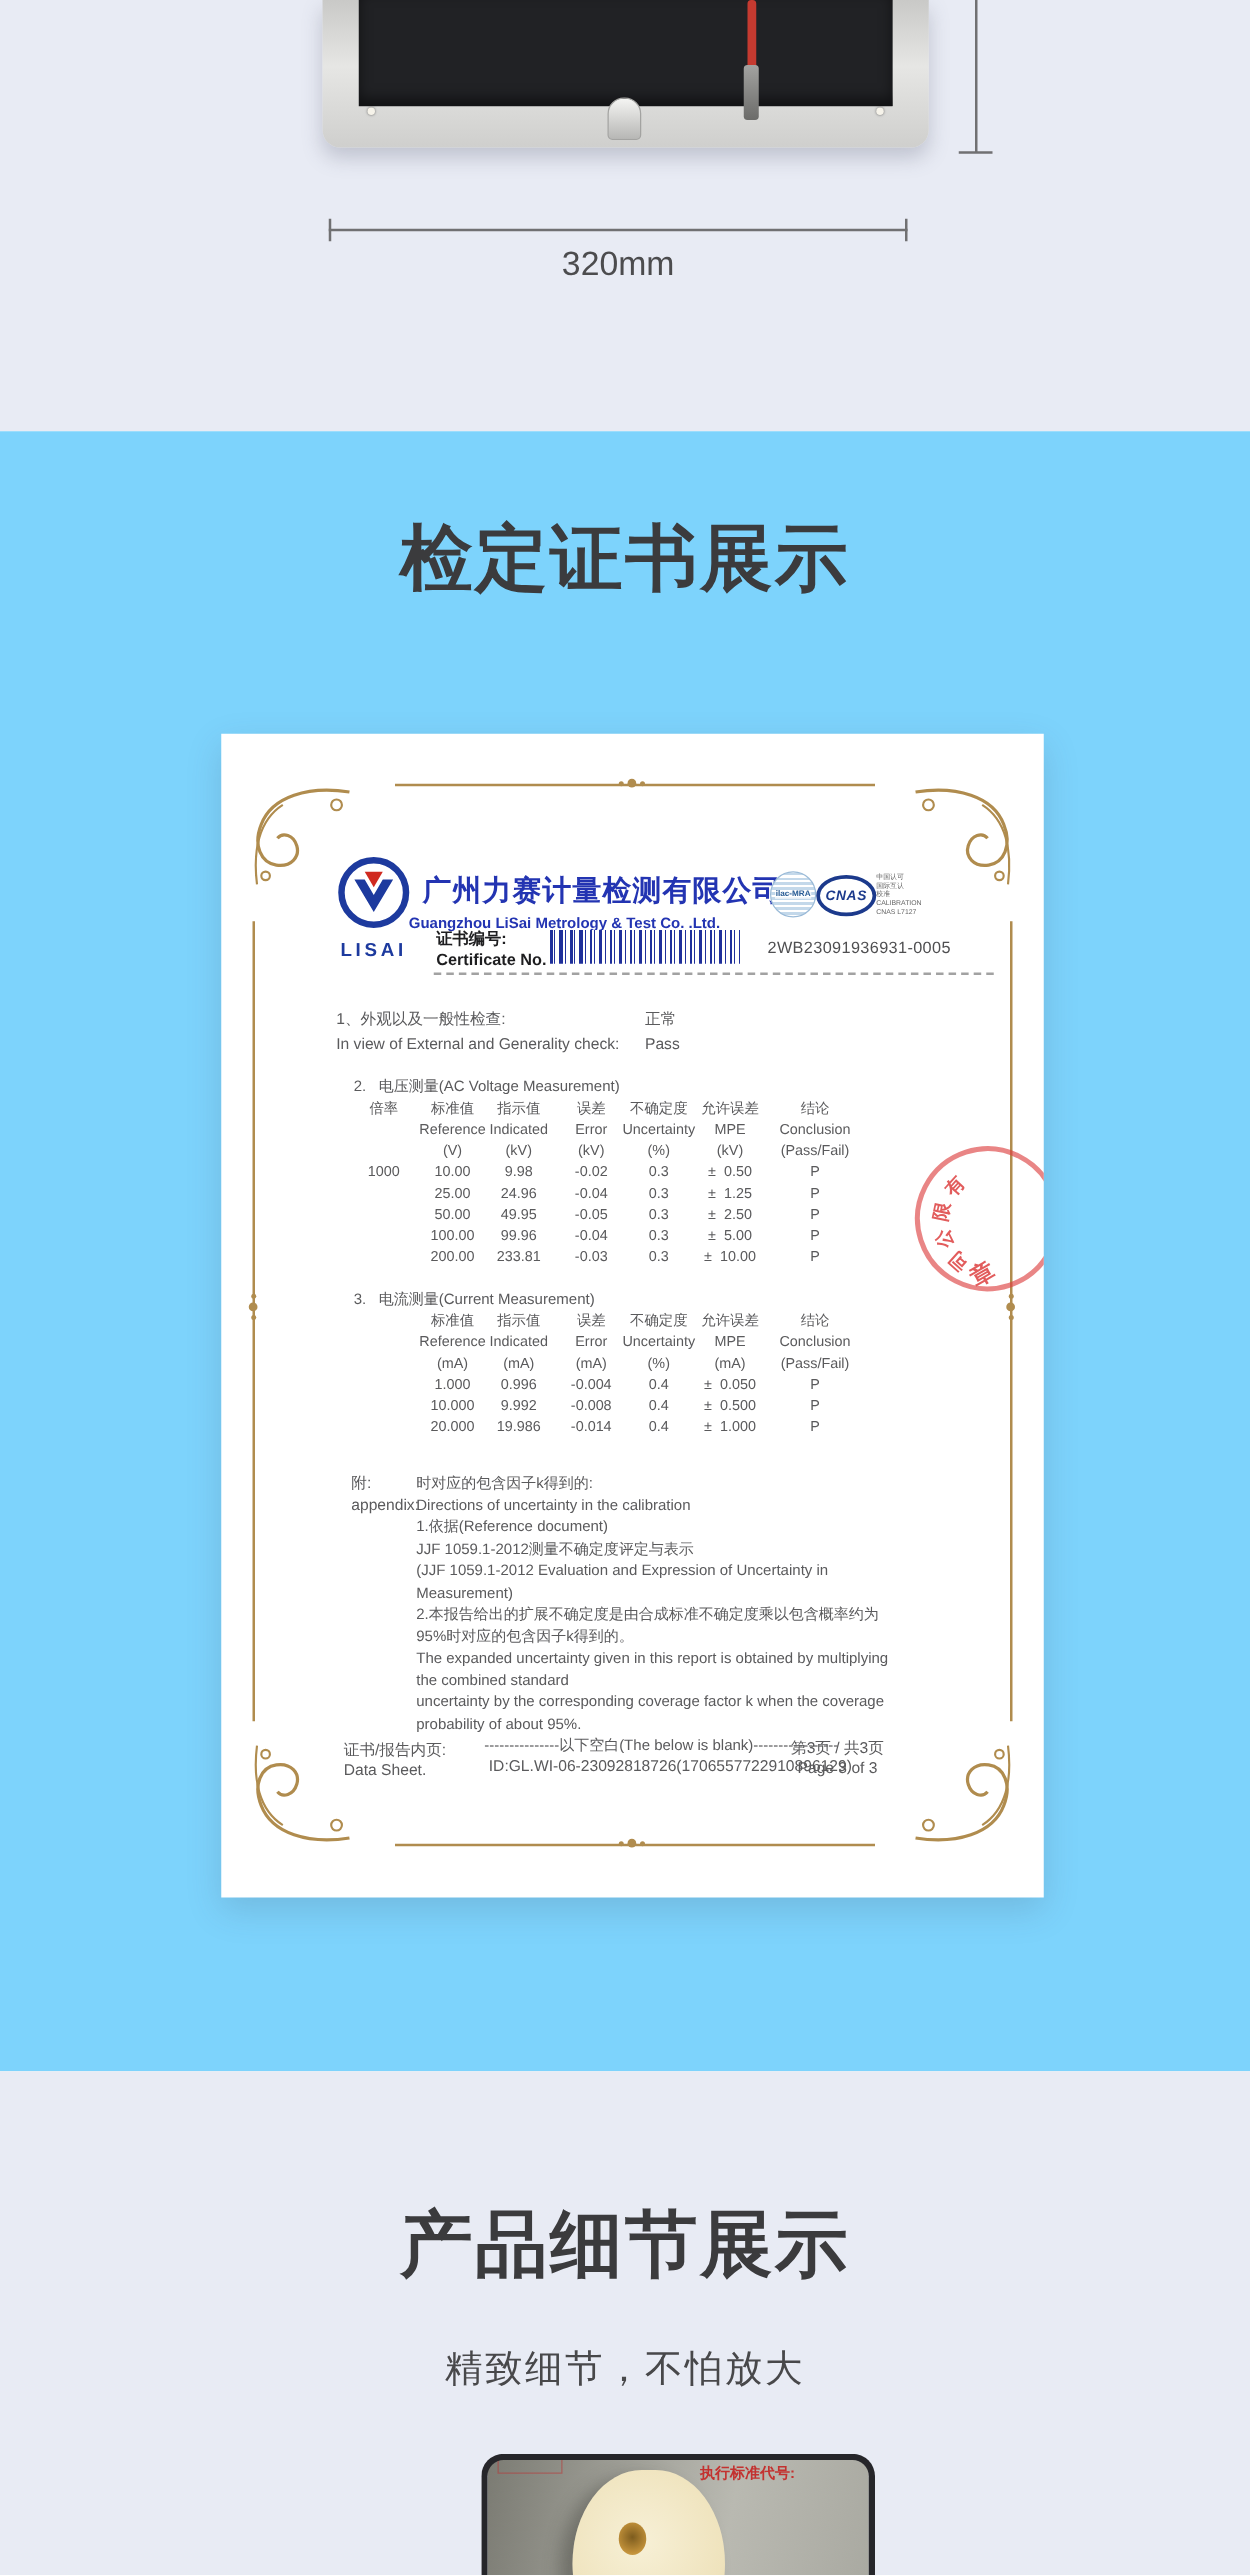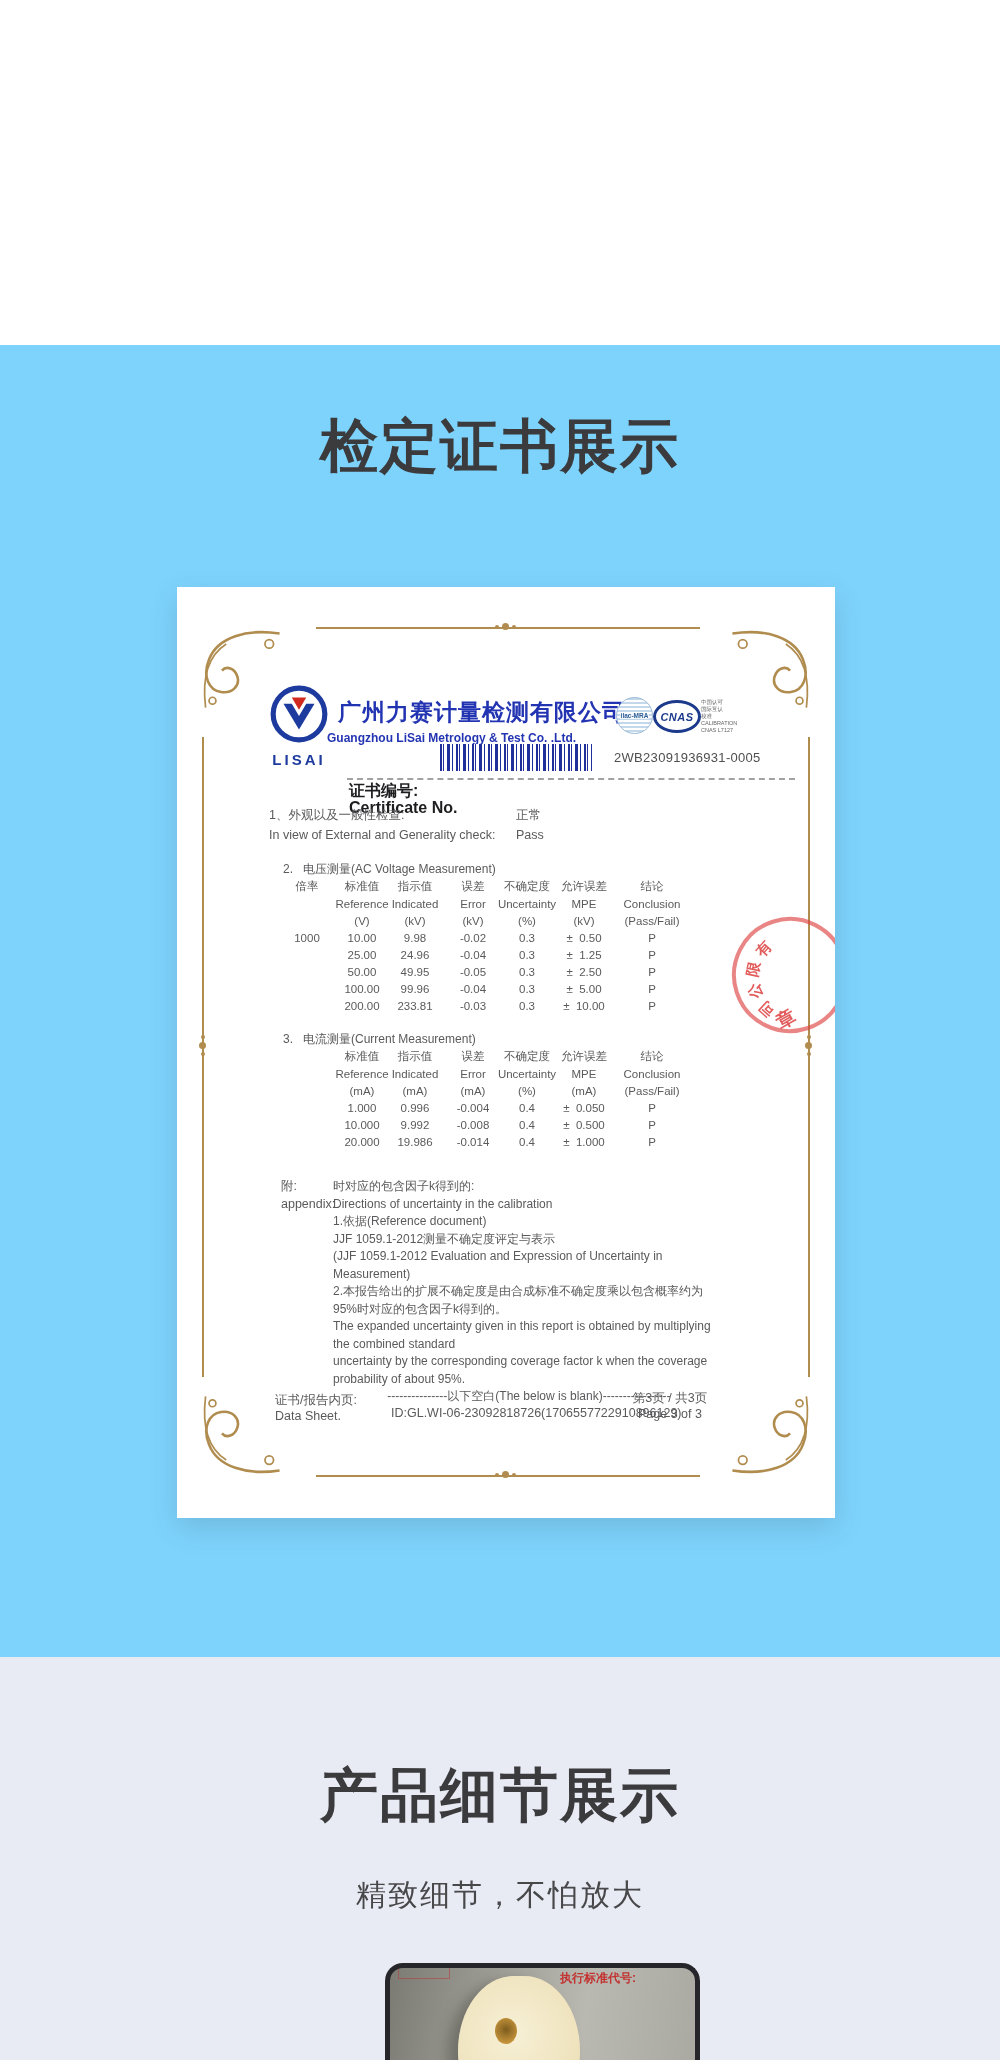--- a/index.html
+++ b/index.html
@@ -51,22 +51,22 @@
         font-size:12px; font-weight:700; color:var(--blue);}
   .accred{position:absolute; left:439px; top:110px; display:flex; align-items:flex-start; gap:0;}
   .ilac{width:37px; height:37px; border-radius:50%; border:1px solid #9bbbd8;
         background:repeating-linear-gradient(180deg,#c3d8ea 0 2px,#ffffff 2px 4px);
         display:flex; align-items:center; justify-content:center;}
   .ilac span{font-size:6.5px; font-weight:700; color:#2c5e96; background:rgba(255,255,255,.75); padding:0 1px;}
   .cnas{width:48px; height:33px; margin-top:3px; border:3px solid #1c3a8c; border-radius:50%;
         display:flex; align-items:center; justify-content:center;}
   .cnas span{font-size:11px; font-style:italic; font-weight:800; color:#1c3a8c; letter-spacing:.5px;}
   .accred-text{font-size:5.5px; line-height:7px; color:#666; margin-top:2px; white-space:pre;}
-  .certno-labels{position:absolute; left:172px; top:155px; font-size:16px; font-weight:700;
-        color:#1e1e20; line-height:17px;margin-top:40px;}
+  .certno-labels{position:absolute; left:172px; top:155px; font-size:13px; font-weight:700;
+        color:#1e1e20; line-height:17px;}
   .barcode{position:absolute; left:263px; top:157px; width:152px; height:27px;
         background:repeating-linear-gradient(90deg,
           #20309b 0 2px, #fff 2px 3px, #20309b 3px 4px, #fff 4px 7px,
           #20309b 7px 10px, #fff 10px 12px, #20309b 12px 13px, #fff 13px 16px);}
   .certno-value{position:absolute; left:437px; top:163px; font-size:13px; color:#4f4f51; letter-spacing:.3px;}
   .dashline{position:absolute; left:170px; top:191px; width:448px; border-top:2px dashed #a2a2a2;}
 
   .check-block{position:absolute; left:92px; top:218px; font-size:12.5px; color:var(--txt); line-height:20px;}
   .check-row{display:flex;}
   .check-row .lab{width:247px;}
@@ -116,20 +116,36 @@
       <path d="M96,10 C58,4 24,14 14,40 C6,60 14,76 28,78 C42,80 50,70 47,60 C44,50 34,47 29,53" fill="none" stroke="#b08c4e" stroke-width="3"></path>
       <path d="M10,96 C6,64 12,36 34,22" fill="none" stroke="#b08c4e" stroke-width="2"></path>
       <circle cx="84" cy="22" r="5" fill="none" stroke="#b08c4e" stroke-width="2"></circle>
       <circle cx="18" cy="88" r="4" fill="none" stroke="#b08c4e" stroke-width="2"></circle>
     </g>
   </defs>
 </svg>
 
 <div class="page">
 
+  <div class="sec-top">
+    <div class="case">
+      <div class="foam"></div>
+      <div class="cable"></div>
+      <div class="cable-tip"></div>
+      <div class="clasp"></div>
+      <div class="screw" style="left:36px; top:86px;"></div>
+      <div class="screw" style="left:443px; top:86px;"></div>
+    </div>
+    <div class="vdim-line"></div>
+    <div class="vdim-cap"></div>
+    <div class="hdim-line"></div>
+    <div class="hdim-tick" style="left:263px;"></div>
+    <div class="hdim-tick" style="left:724px;"></div>
+    <div class="hdim-label">320mm</div>
+  </div>
 
   <div class="sec-cert">
     <div class="big-title" style="top:63px;">检定证书展示</div>
 
     <div class="paper">
 
       <svg class="flourish tl" style="left:20px; top:38px;" viewBox="0 0 100 100">
           <use href="#flourish-shape"></use>
         </svg>
       <svg class="flourish tr" style="left:552px; top:38px;" viewBox="0 0 100 100">

